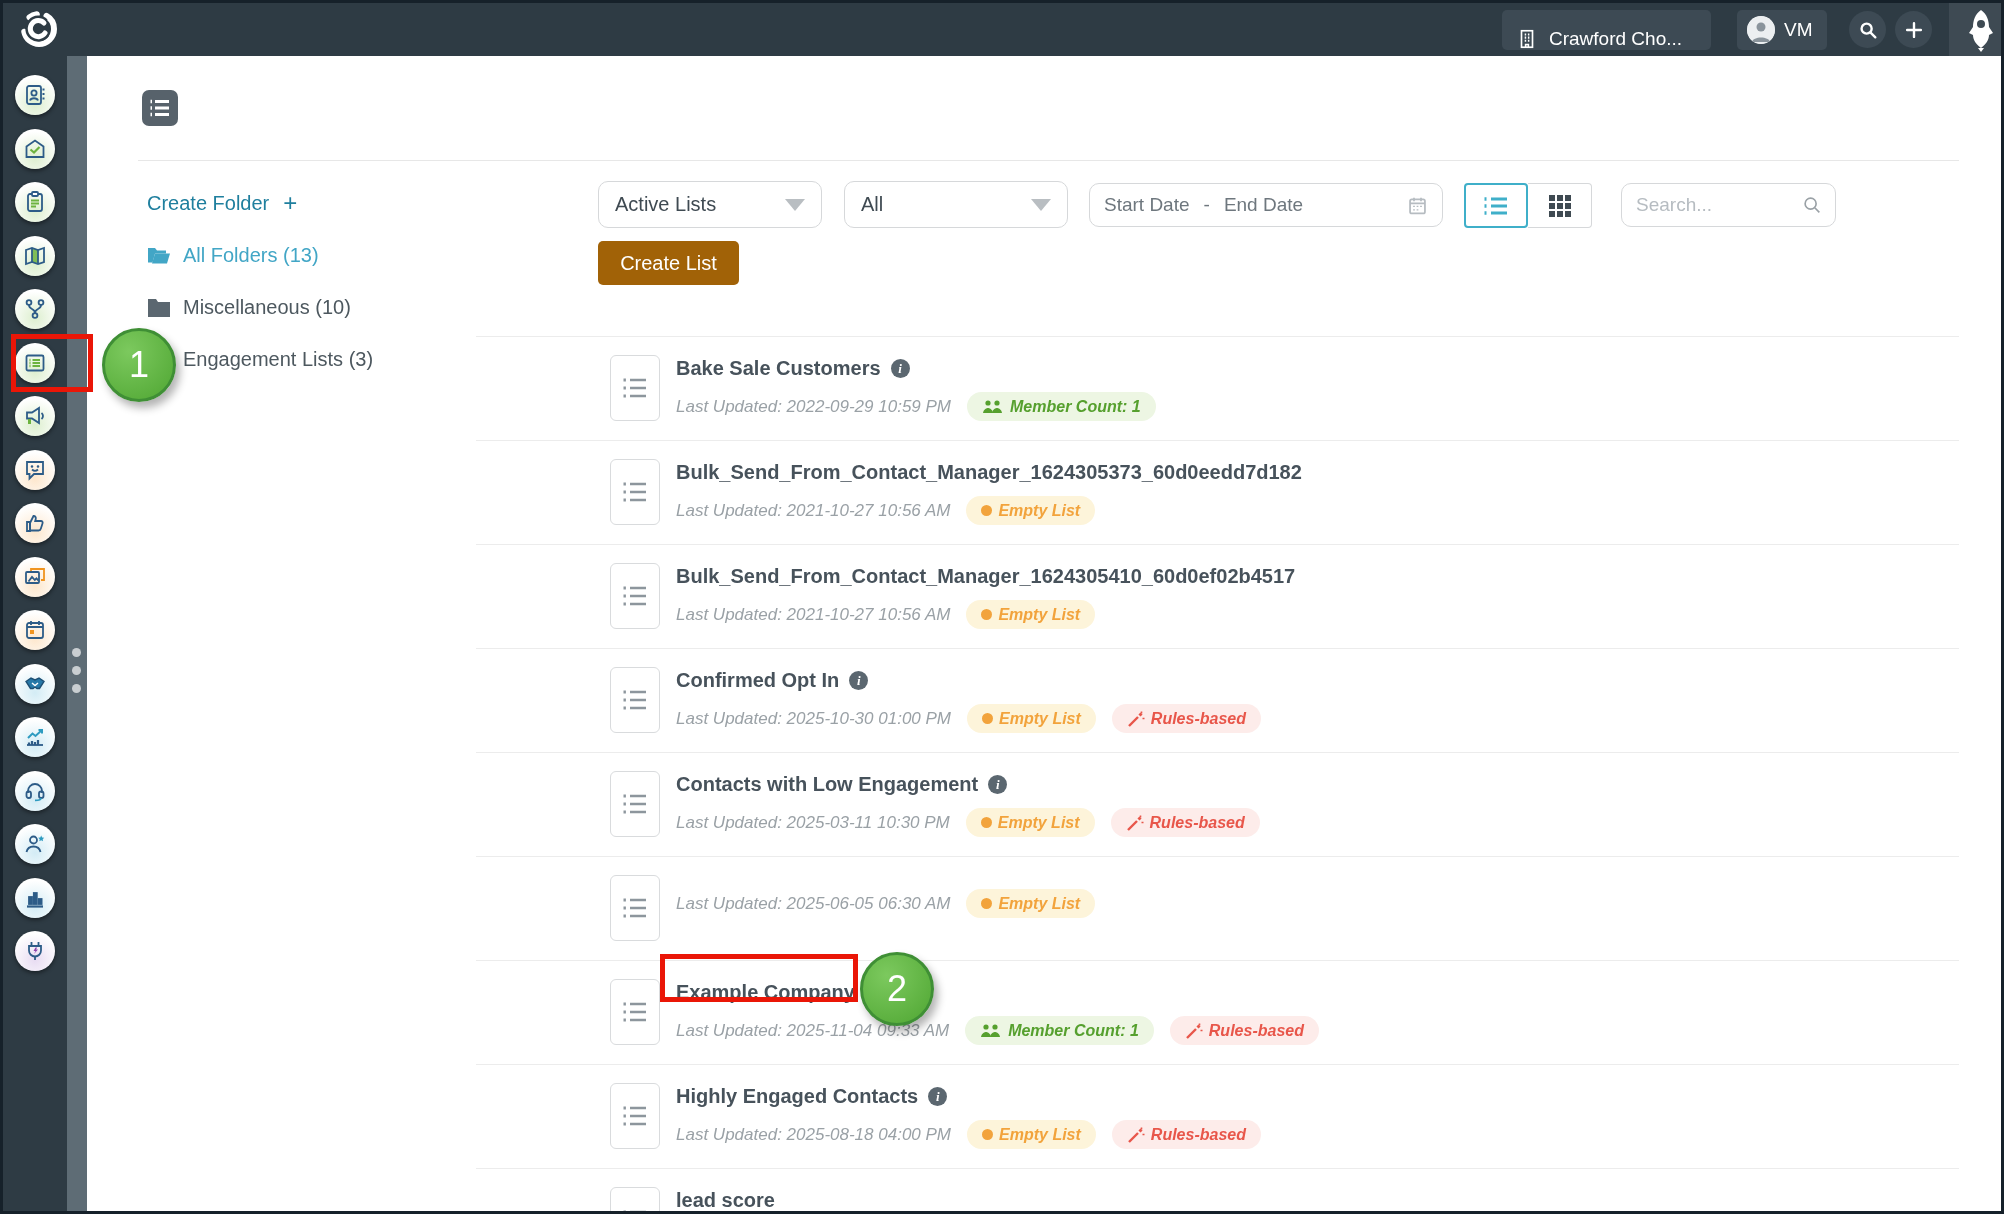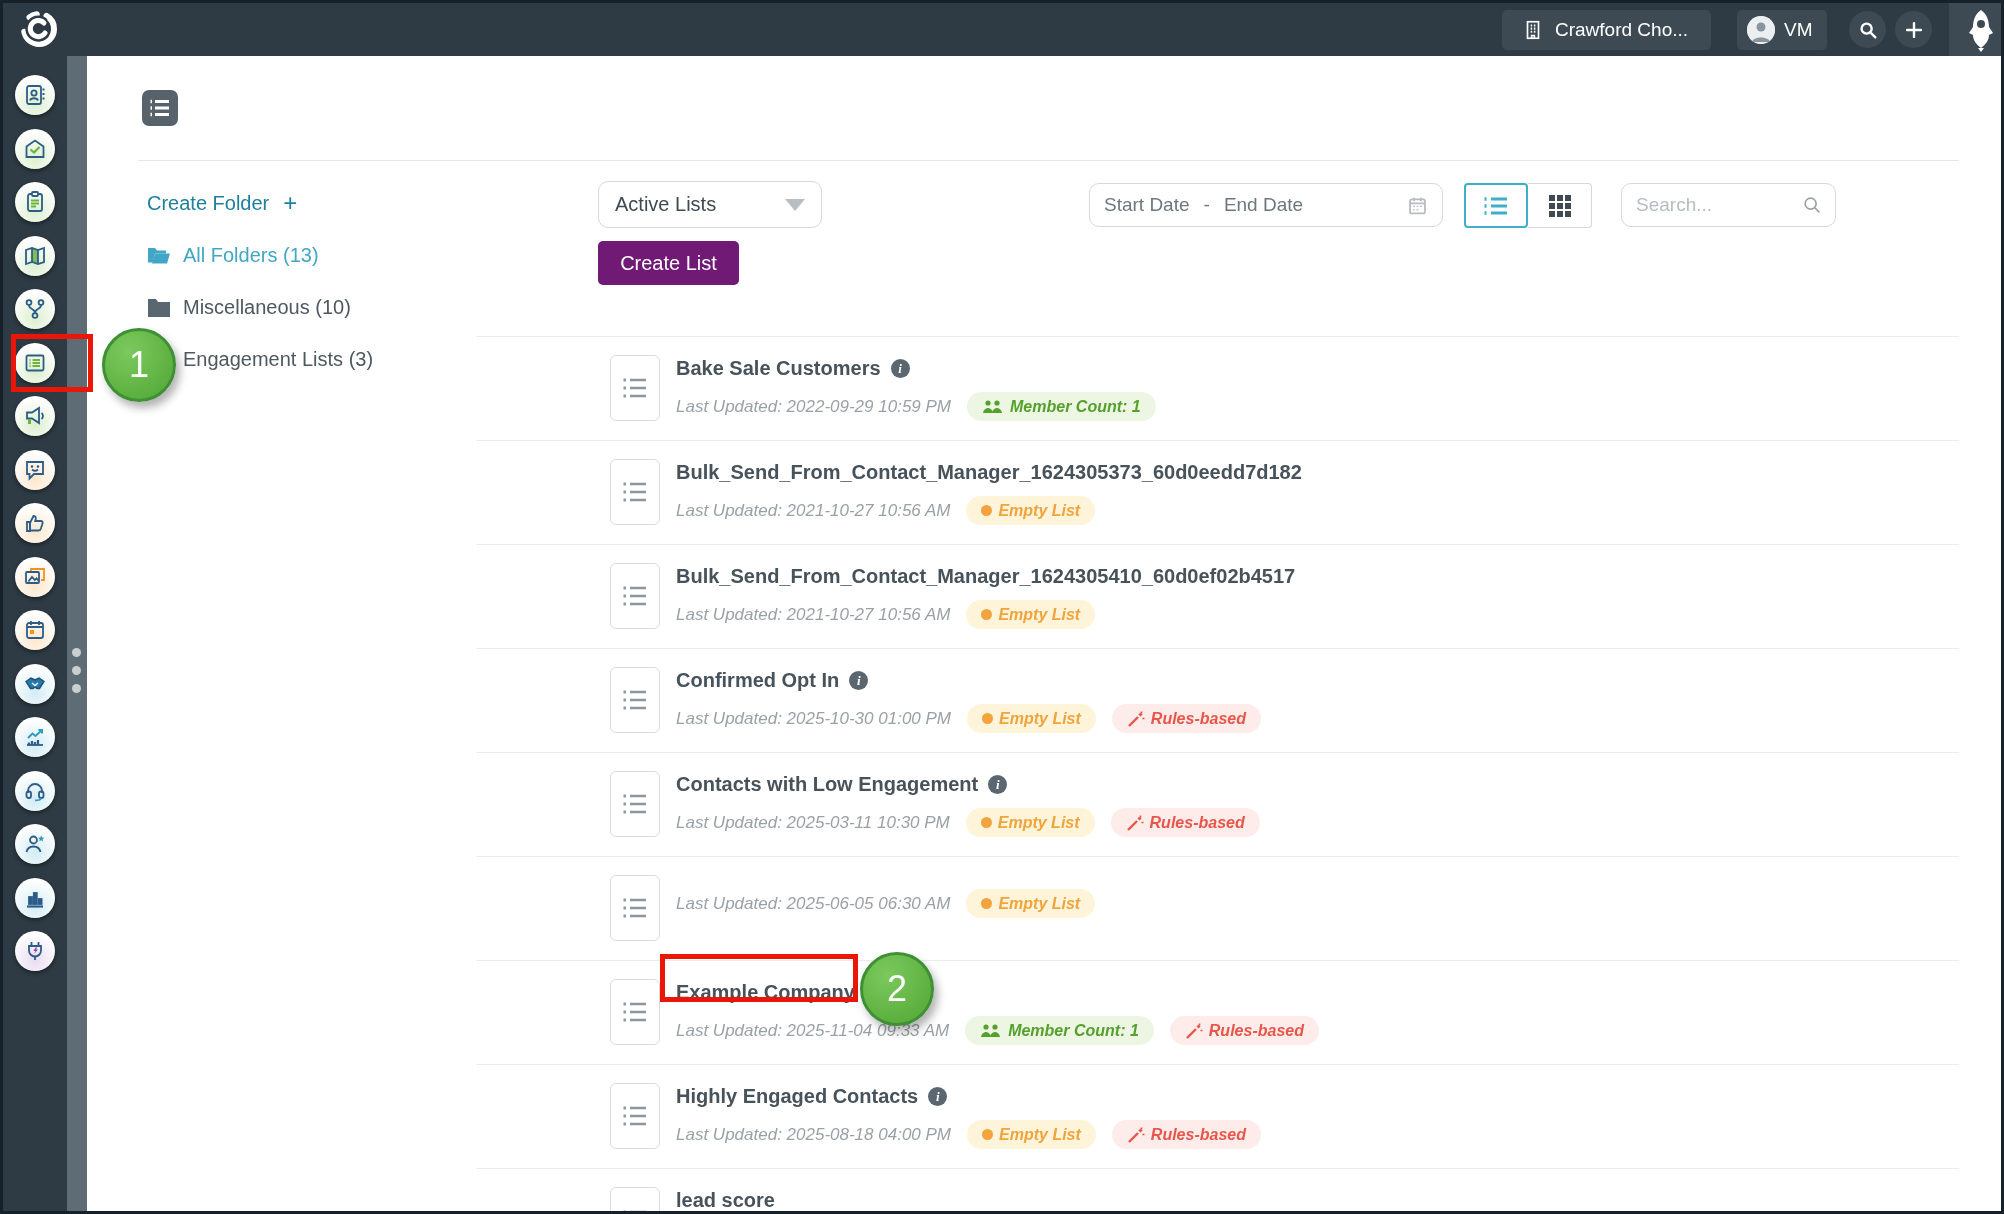--- a/index.html
+++ b/index.html
@@ -4,21 +4,21 @@
 <style>
   html,body{margin:0;padding:0;background:#444;}
   .frame{position:relative;width:2004px;height:1214px;background:#16212a;font-family:"Liberation Sans",sans-serif;}
   .app{position:absolute;inset:3px;background:#fff;overflow:hidden;}
 
   
   .topbar{position:absolute;left:0;top:0;right:0;height:53px;background:#2e3b44;z-index:10;}
   .logo{position:absolute;left:16px;top:6px;width:40px;height:40px;cursor:pointer;}
   .tb-right{position:absolute;right:0;top:0;height:53px;display:flex;align-items:center;}
   .tb-btn{height:40px;background:#3d4a54;border-radius:5px;color:#fff;display:flex;align-items:center;font-size:19px;cursor:pointer;}
-  .account-btn{width:209px;padding:0 20px;gap:11px;margin-right:26px;box-sizing:border-box;}
+  .account-btn{width:209px;padding:0 14px;gap:11px;margin-right:26px;box-sizing:border-box;align-items:flex-end;}
   .account-btn span{white-space:nowrap;overflow:hidden;}
   .vm-btn{width:90px;padding:0 10px;gap:9px;margin-right:22px;box-sizing:border-box;font-weight:500;}
   .avatar{width:28px;height:28px;border-radius:50%;background:#e9ecee;overflow:hidden;flex:none;}
   .circle-btn{width:37px;height:37px;border-radius:50%;background:#3d4a54;display:flex;align-items:center;justify-content:center;margin-right:9px;cursor:pointer;}
   .rocket-panel{width:52px;height:53px;background:#3e4a53;margin-left:8px;display:flex;align-items:center;overflow:visible;cursor:pointer;}
   .rocket-panel svg{margin-left:12px;}
 
   
   .sidebar{position:absolute;left:0;top:53px;width:64px;bottom:0;background:#2e3b44;z-index:5;}
   .s-icon{position:absolute;left:12px;width:40px;height:40px;border-radius:50%;background:#fff;display:flex;align-items:center;justify-content:center;box-shadow:0 2px 4px rgba(0,0,0,.45);cursor:pointer;}
@@ -50,21 +50,21 @@
   .caret{margin-left:auto;width:0;height:0;border-left:10px solid transparent;border-right:10px solid transparent;border-top:12px solid #b9bec2;}
   .datebox{left:1086px;top:180px;width:354px;height:44px;padding:0 14px;font-size:19px;color:#6e777e;gap:14px;cursor:pointer;}
   .datebox .cal{margin-left:auto;}
   .toggle{position:absolute;left:1461px;top:180px;display:flex;}
   .tbtn{width:64px;height:45px;background:#fff;border:1px solid #d6d8da;display:flex;align-items:center;justify-content:center;box-sizing:border-box;cursor:pointer;}
   .tbtn.active{border:2px solid #3fafc9;border-radius:4px;z-index:2;}
   .tbtn.gridb{border-left:none;border-radius:0 4px 4px 0;}
   .searchbox{left:1618px;top:180px;width:215px;height:44px;padding:0 12px;gap:8px;}
   .searchbox input{border:none;outline:none;flex:1;min-width:0;font-size:19px;color:#5a646c;font-family:inherit;background:transparent;}
   .searchbox input::placeholder{color:#b6bcc1;opacity:1;}
-  .create-btn{position:absolute;left:595px;top:238px;width:141px;height:44px;background:#701a75;color:#fff;font-size:20px;border:none;border-radius:5px;display:flex;align-items:center;justify-content:center;cursor:pointer;font-family:inherit;}
+  .create-btn{position:absolute;left:595px;top:238px;width:141px;height:44px;background:#a16207;color:#fff;font-size:20px;border:none;border-radius:5px;display:flex;align-items:center;justify-content:center;cursor:pointer;font-family:inherit;}
 
   
   .rows{position:absolute;left:473px;top:333px;width:1483px;}
   .rowi{position:relative;height:103px;border-top:1px solid #ececec;cursor:pointer;}
   .row-icon{position:absolute;left:134px;top:18px;width:50px;height:66px;border:1px solid #d9dbdd;border-radius:6px;background:#fff;display:flex;align-items:center;justify-content:center;box-sizing:border-box;}
   .row-body{position:absolute;left:200px;top:20px;right:0;}
   .title-line{display:flex;align-items:center;gap:10px;}
   .row-title{font-size:20px;font-weight:700;color:#47525b;}
   .info-dot{width:19px;height:19px;border-radius:50%;background:#5b6770;color:#fff;display:flex;align-items:center;justify-content:center;font-size:13px;font-style:italic;font-weight:700;font-family:"Liberation Serif",serif;cursor:pointer;}
   .info-dot::before{content:"i";}
@@ -353,20 +353,24 @@
             <path d="M1 1h8l2 3h12v15H1z" fill="#5b6770"></path>
           </svg>
     </span>
     <span>Engagement Lists (3)</span>
   </div>
 
   <div class="dd dd1">
     <span>Active Lists</span>
     <span class="caret"></span>
   </div>
+  <div class="dd dd2">
+    <span>All</span>
+    <span class="caret"></span>
+  </div>
   <div class="datebox">
     <span>Start Date</span>
     <span>-</span>
     <span>End Date</span>
     <span class="cal">
       <svg width="21" height="21" viewBox="0 0 24 24" fill="none" stroke="#b6bcc1" stroke-width="2">
         <rect x="3.5" y="5" width="17" height="16" rx="2"></rect>
             <path d="M3.5 9.5h17M8 3v4M16 3v4"></path>
         <path d="M7 13h2M11 13h2M15 13h2M7 17h2M11 17h2" stroke-width="1.6"></path>
       </svg>

